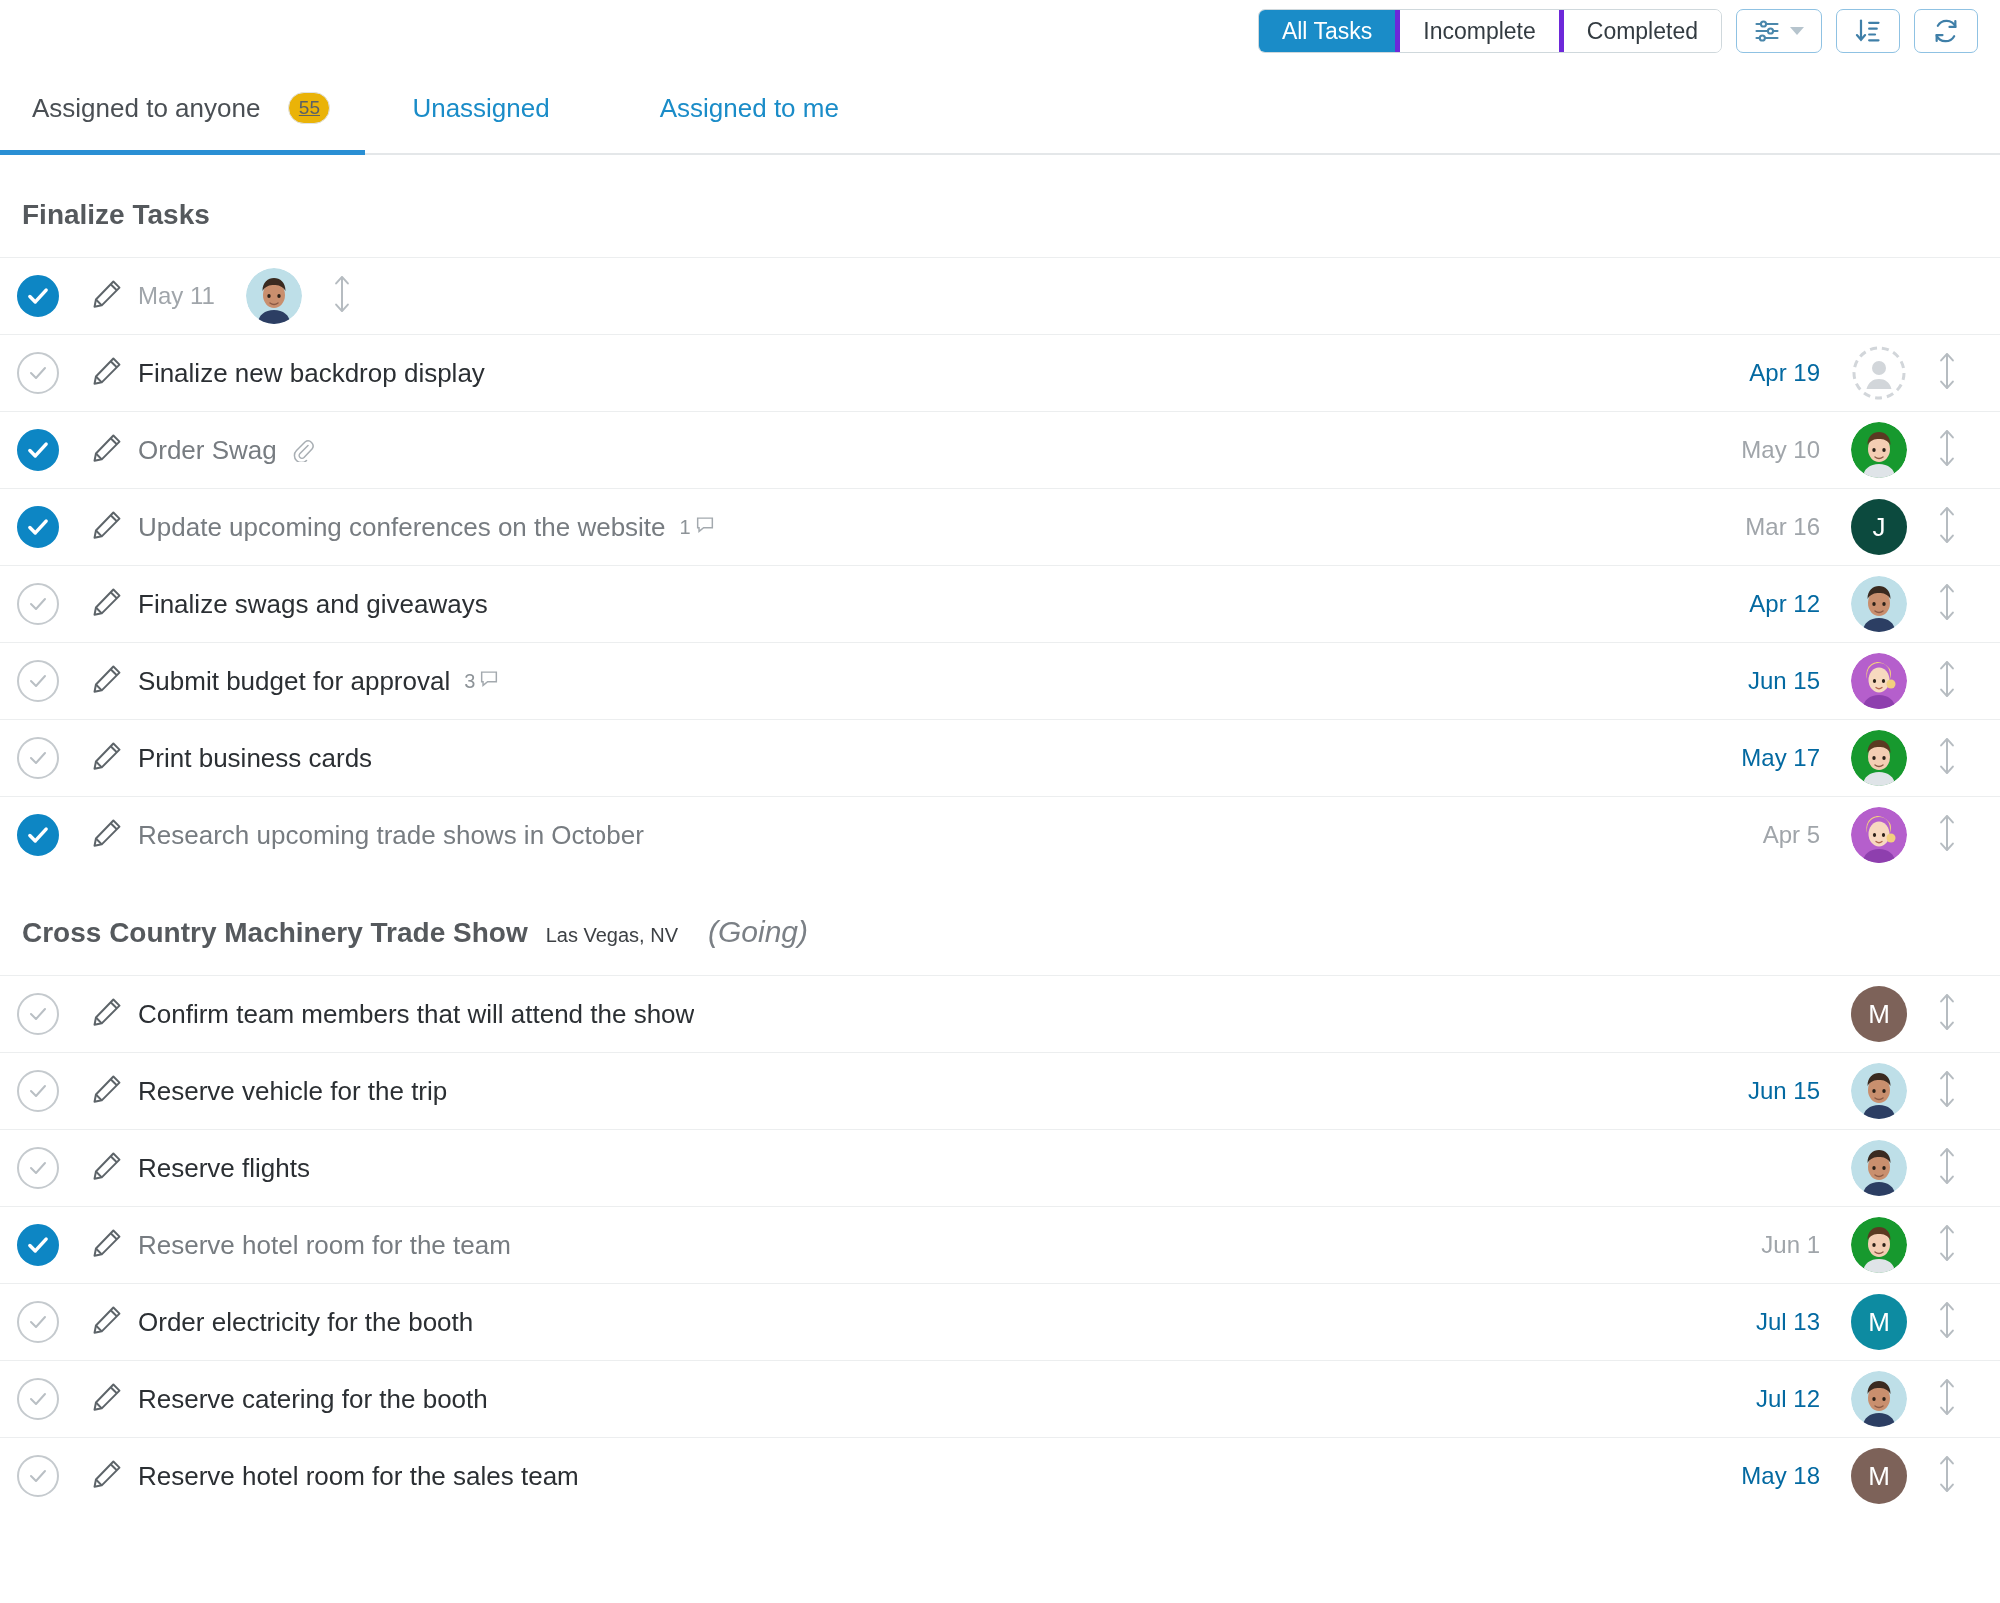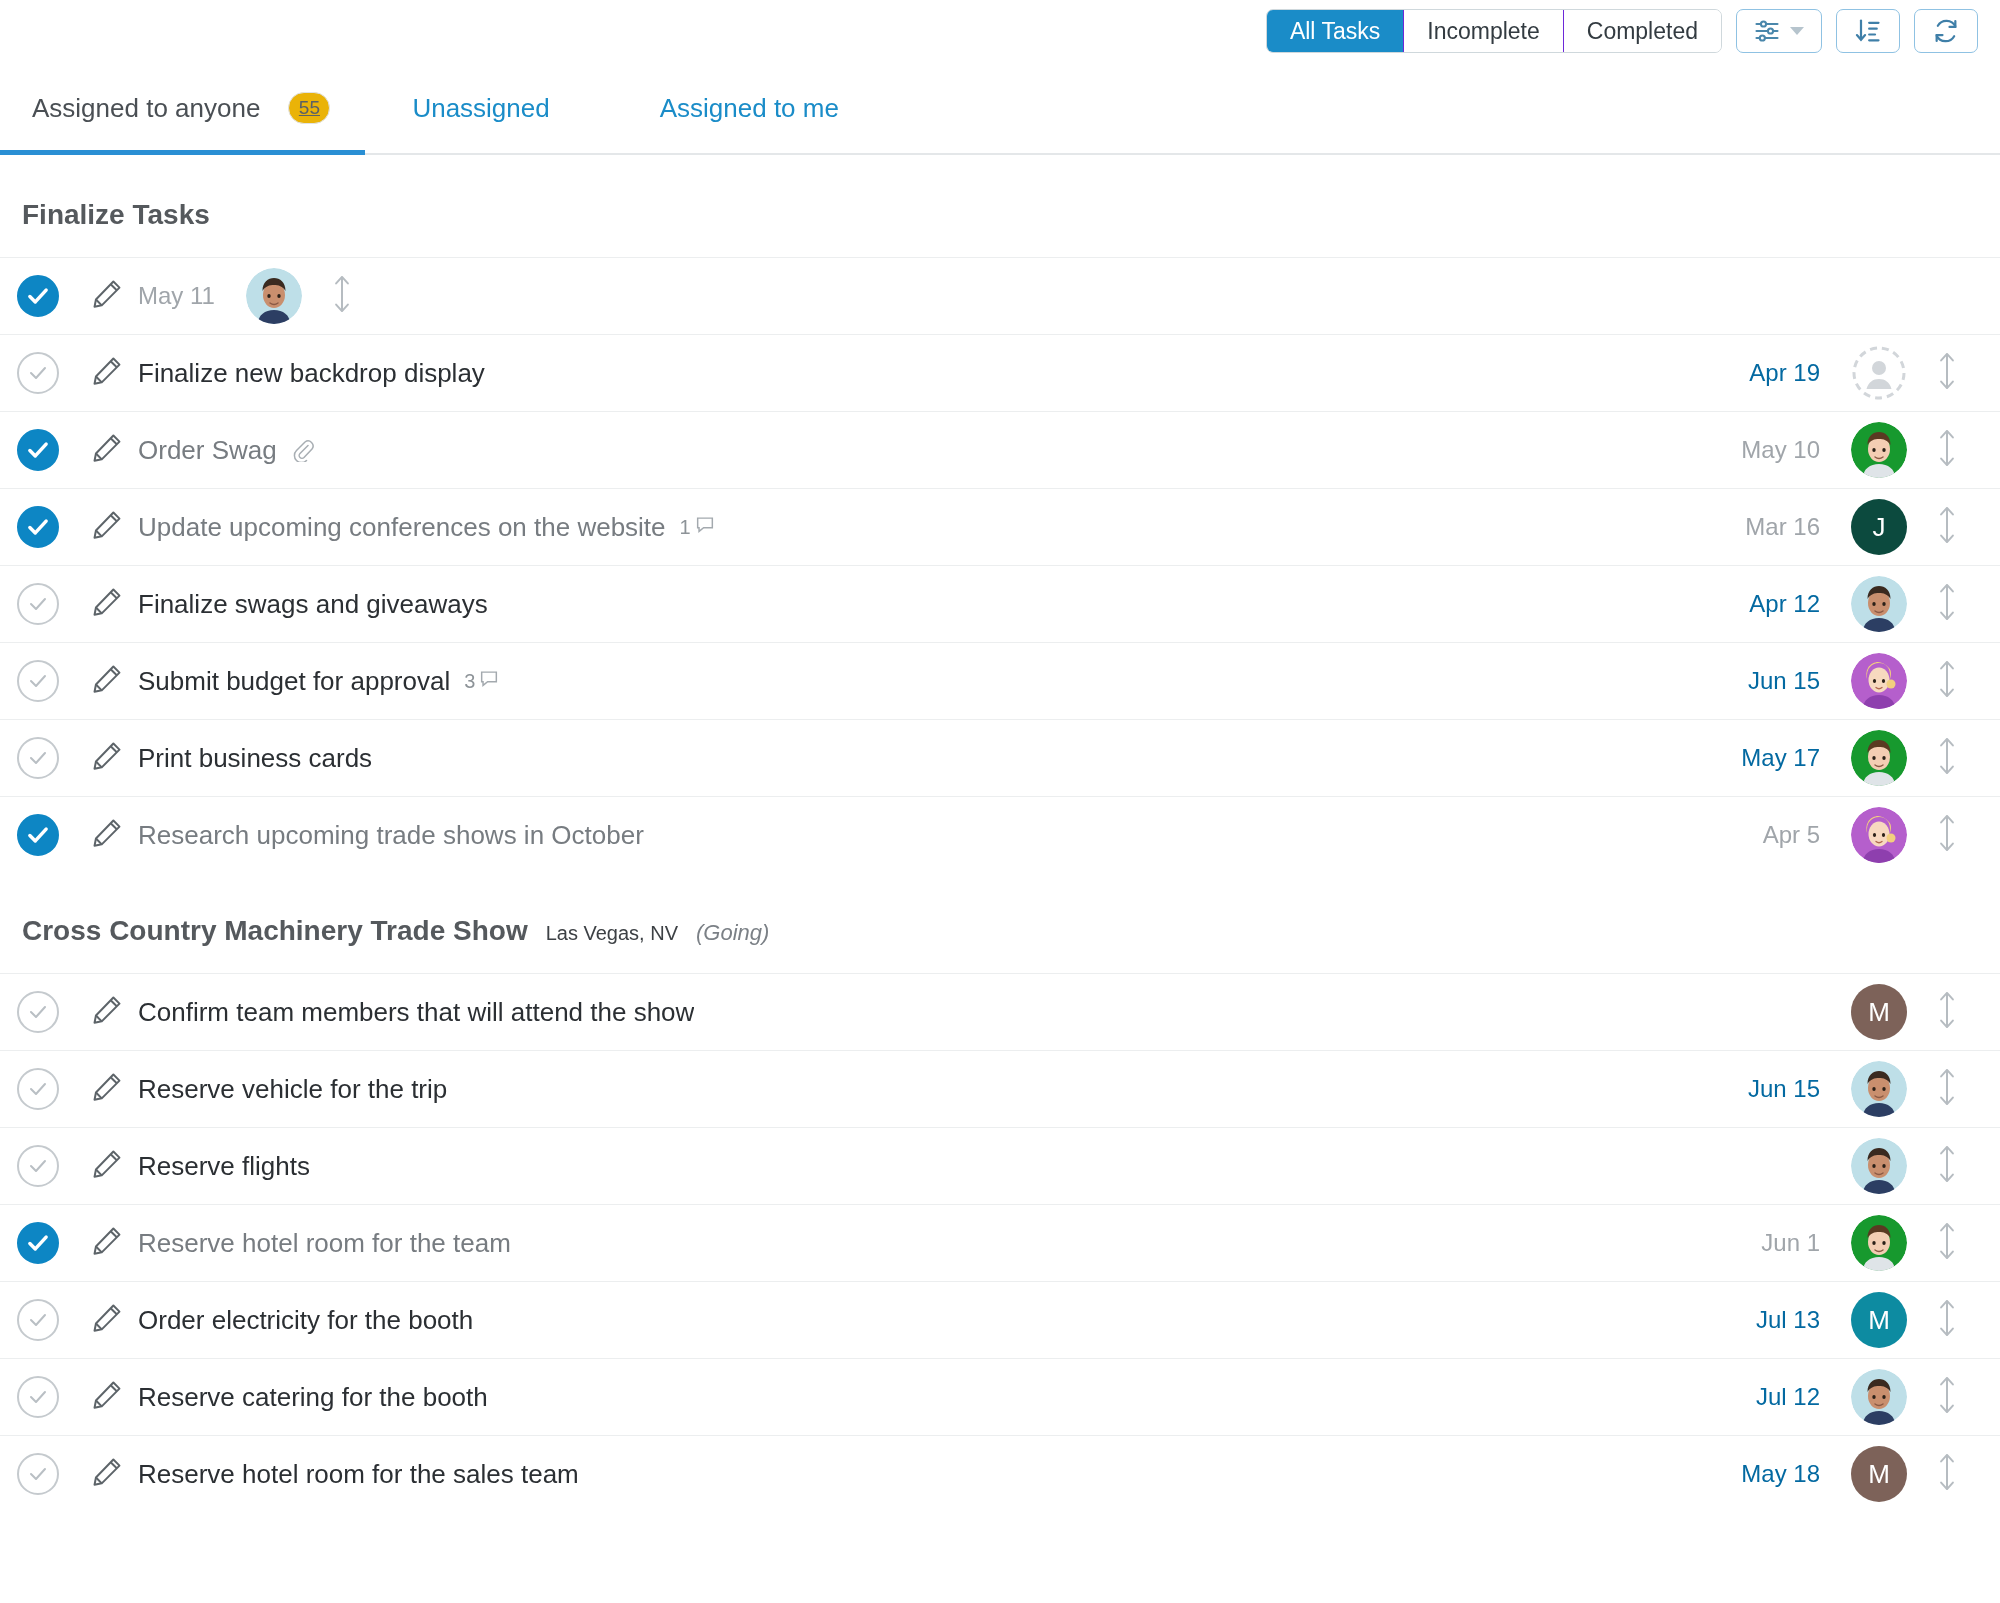--- a/index.html
+++ b/index.html
@@ -17,21 +17,21 @@
     display: flex; align-items: center; justify-content: flex-end;
     padding-right: 22px;
   }
   .segmented {
     display: flex; border: 1px solid #cfd8dc; border-radius: 7px;
     overflow: hidden; height: 44px; background: #fff;
   }
   .seg-btn {
     display: flex; align-items: center; justify-content: center;
     padding: 0 23px; font-size: 23px; color: #333b41;
-    border-right: 1px solid #6d28d9; background: #fff;
+    border-right: 5px solid #6d28d9; background: #fff;
     cursor: pointer; white-space: nowrap;
   }
   .seg-btn:last-child { border-right: none; }
   .seg-btn.active { background: #1a8cc8; color: #ffffff; }
 
   .icon-btn {
     width: 64px; height: 44px; margin-left: 14px;
     border: 1px solid #8fc2e3; border-radius: 7px; background: #fff;
     display: flex; align-items: center; justify-content: center;
     cursor: pointer;
@@ -67,21 +67,21 @@
 
   
   .content { position: absolute; top: 157px; left: 0; right: 0; bottom: 0; }
   .section { width: 100%; }
   .section-header {
     display: flex; align-items: baseline; gap: 18px;
     padding: 42px 0 26px 22px;
   }
   .section-title { font-size: 28px; color: #55595d; font-weight: bold; }
   .section-loc  { font-size: 20px; color: #3d4145; }
-  .section-status { font-size: 22px; color: #7b8086; font-style: italic; }
+  .section-status { font-size: 30px; color: #7b8086; font-style: italic; margin-left: 12px; }
 
   
   .row {
     display: flex; align-items: center; height: 77px;
     border-top: 1px solid #eceeef; padding: 0 22px 0 0;
   }
   .section .row:first-of-type { border-top: 1px solid #eceeef; }
 
   .cell-check { width: 76px; display: flex; justify-content: center; align-items: center; }
   .cell-edit  { width: 62px; display: flex; justify-content: center; align-items: center; }

